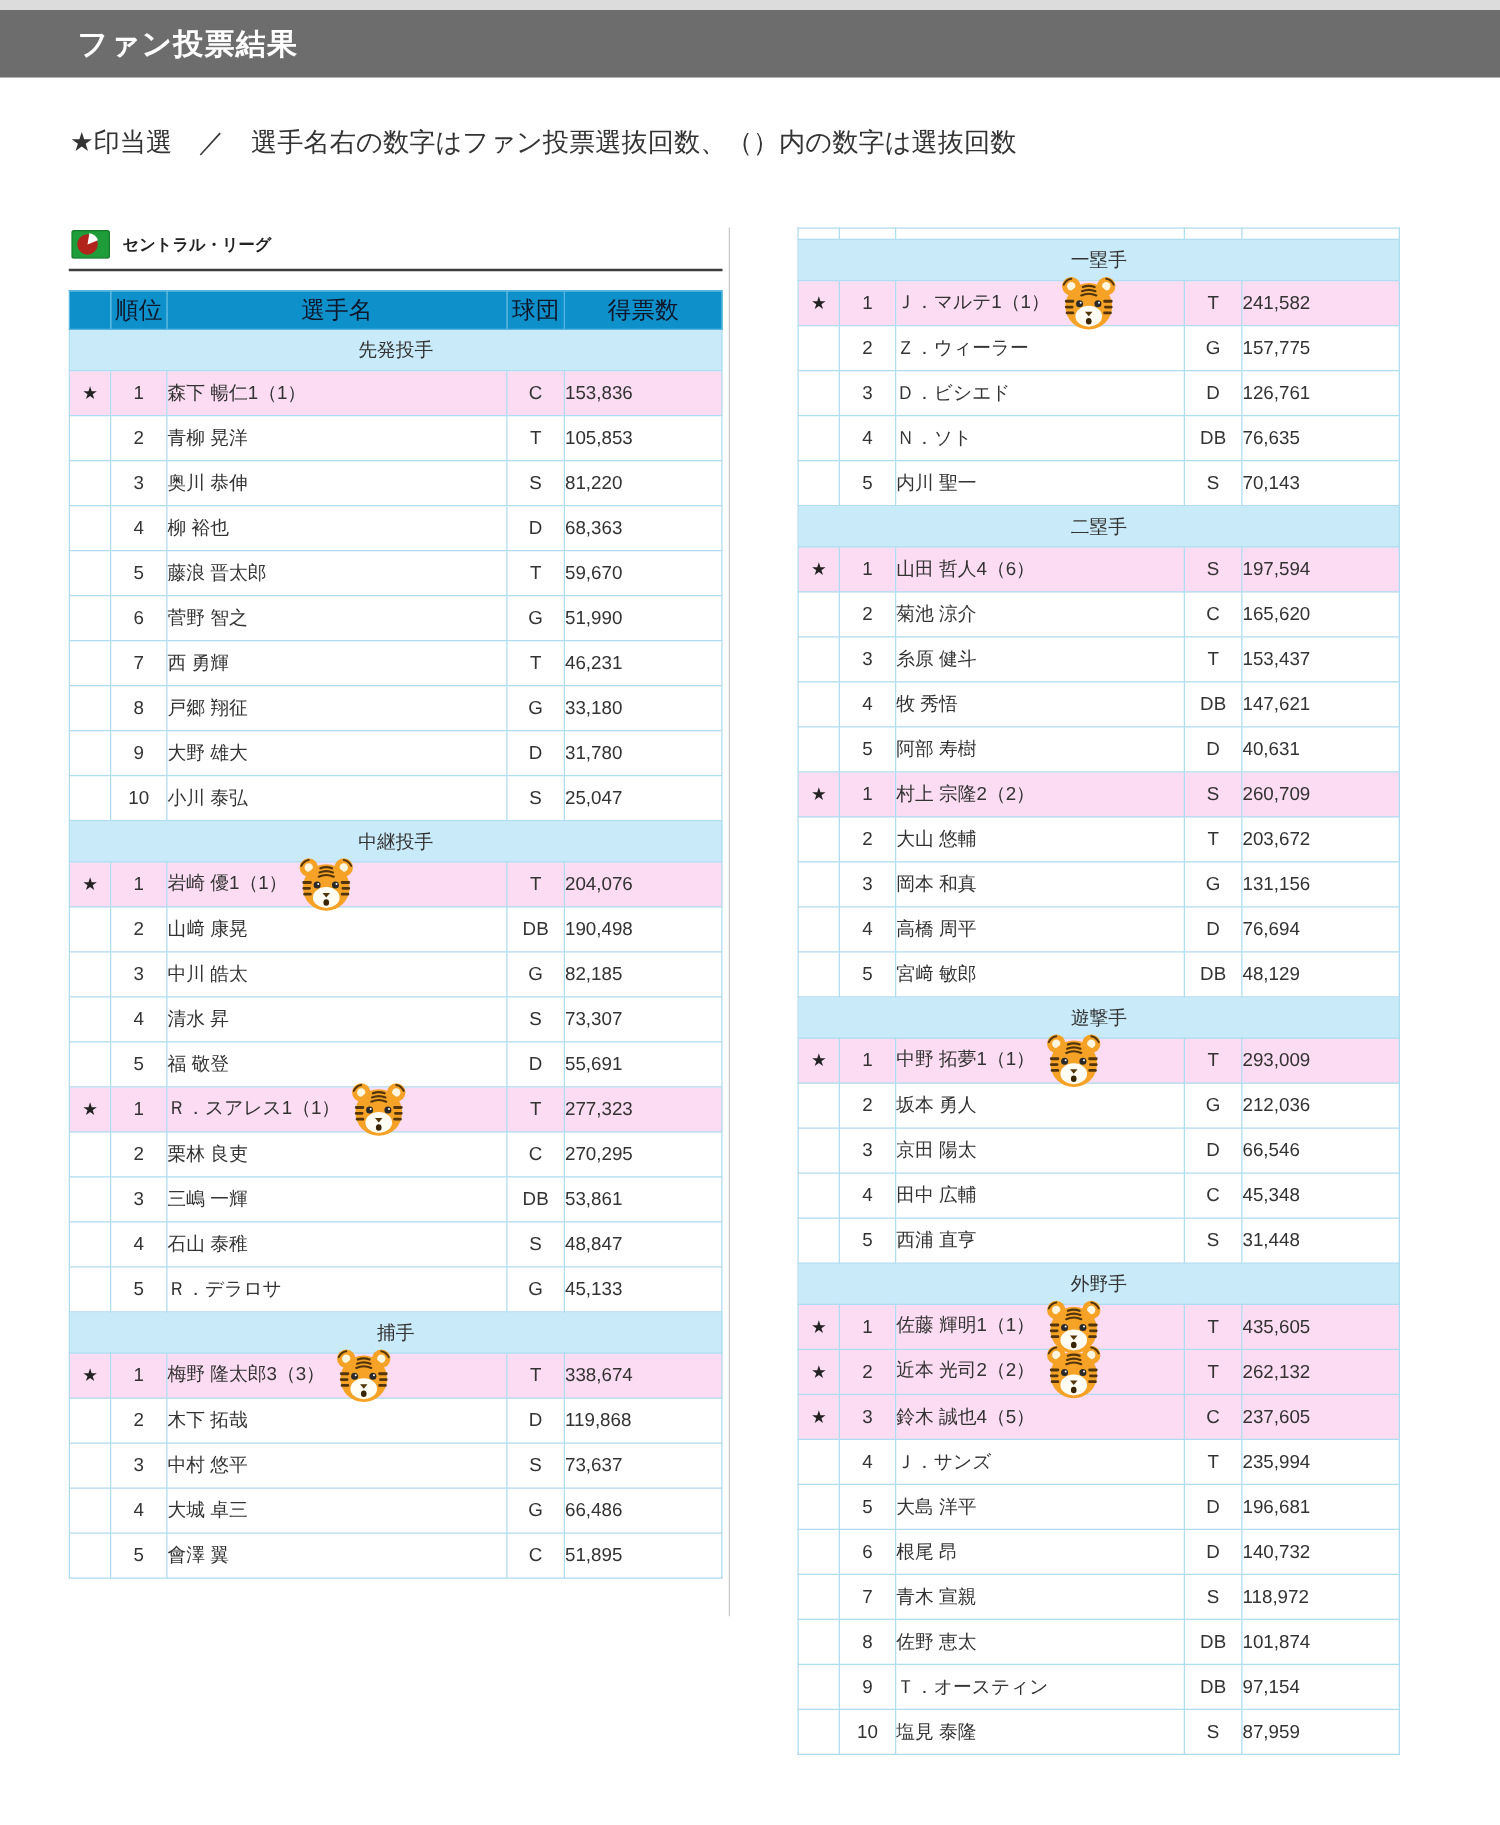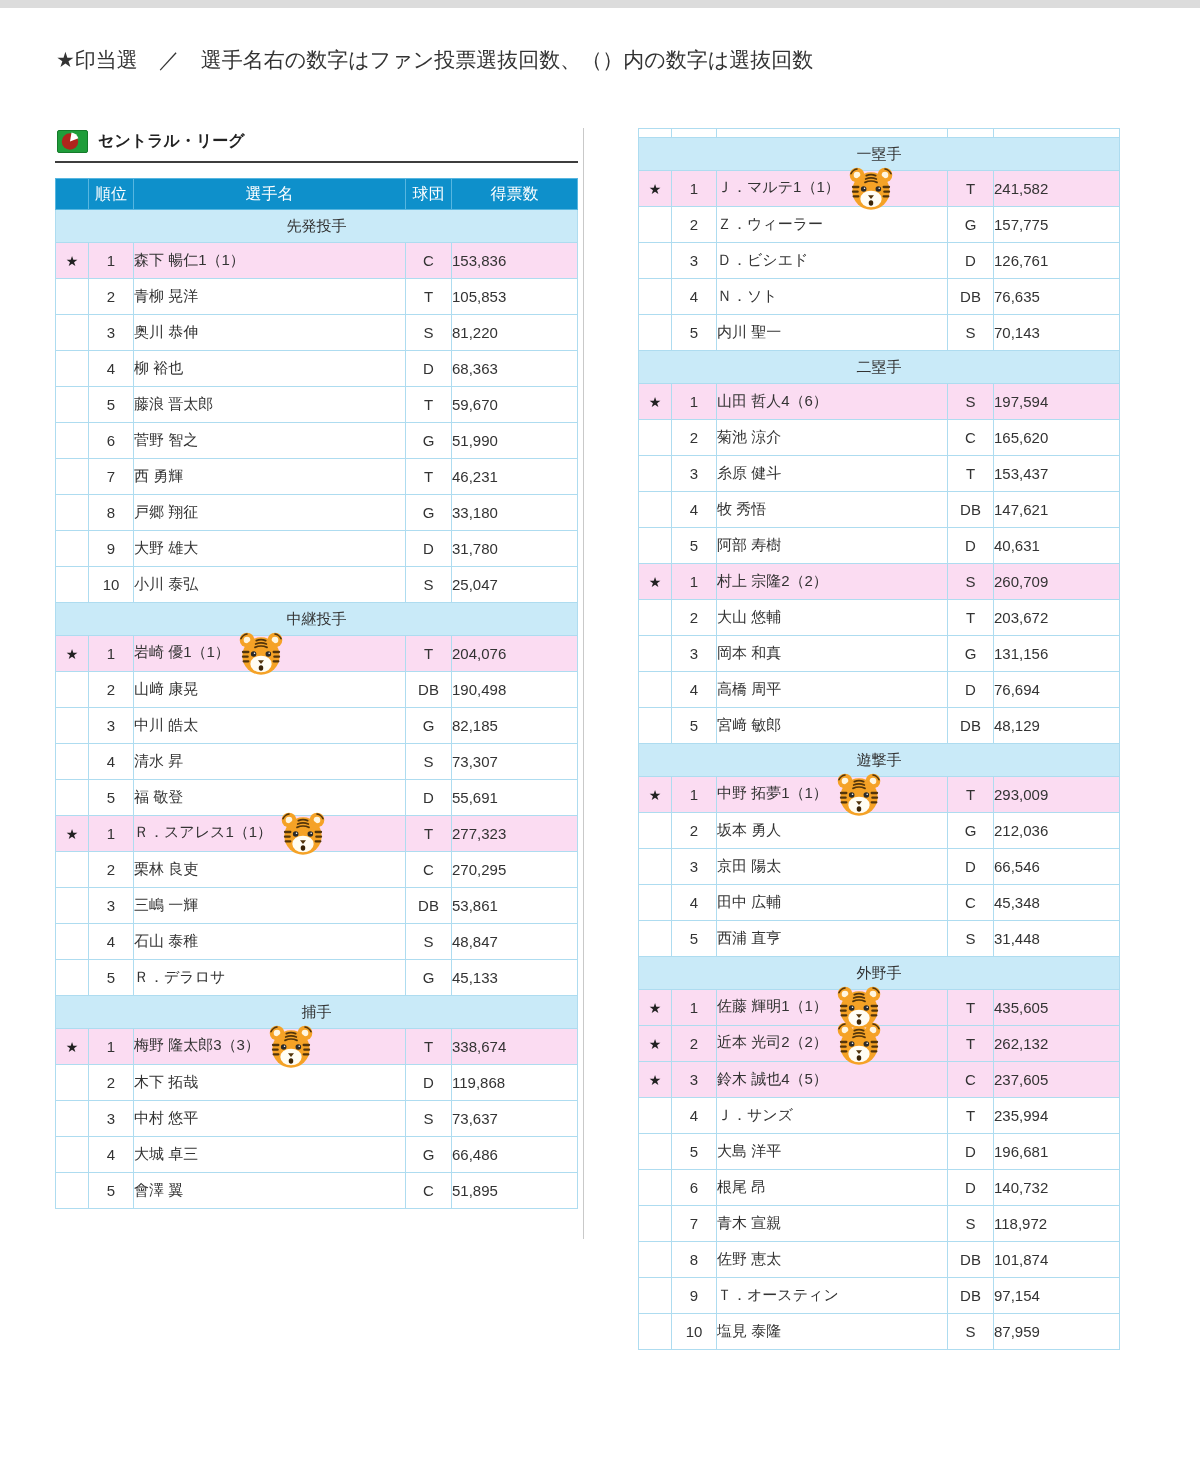--- a/index.html
+++ b/index.html
@@ -6,41 +6,44 @@
   .page{width:1200px;min-height:1460px;background:#fff;position:relative;}
   .top-strip{height:8px;background:#dcdcdc;}
   .title-bar{height:54px;background:#6d6d6d;display:flex;align-items:center;}
   .title-bar h1{margin:0 0 0 62px;font-size:24px;font-weight:bold;color:#ffffff;letter-spacing:1px;}
   .legend{margin:38px 0 0 56px;font-size:21px;color:#333;}
   .content{display:flex;align-items:flex-start;margin-top:54px;padding:0 40px 20px 55px;}
   .col-left{width:528px;border-right:1px solid #c9c9c9;padding-bottom:30px;}
   .col-left-inner{width:523px;}
   .col-right{width:482px;margin-left:54px;}
   .league-header{display:flex;align-items:center;gap:10px;padding:2px 0 8px 2px;border-bottom:2px solid #3d3d3d;}
-  .league-header .league-name{font-size:16px;font-weight:bold;color:#222;}
+  .league-header .league-name{font-size:13px;font-weight:bold;color:#222;}
   .vote-table{border-collapse:collapse;width:100%;table-layout:fixed;margin-top:15px;}
   .col-right .vote-table{margin-top:0;}
-  .vote-table th{background:#0e90cb;color:#ffffff;font-weight:normal;font-size:16px;height:30px;border:1px solid #57b6e0;padding:0;text-align:center;}
+  .vote-table th{background:#0e90cb;color:#0f172a;font-weight:normal;font-size:19px;height:30px;border:1px solid #57b6e0;padding:0;text-align:center;}
   .vote-table td{border:1px solid #aedcf0;font-size:15px;color:#333;height:35px;padding:0;background:#fff;overflow:visible;}
   .vote-table tr.section-row td{background:#c9eaf8;text-align:center;height:32px;color:#333;}
   .vote-table tr.winner td{background:#fbdcf2;}
   .vote-table tr.sliver td{height:8px;}
   td.c-star{text-align:center;font-size:14px;color:#222;}
   td.c-rank{text-align:center;}
   td.c-player{text-align:left;white-space:nowrap;}
   td.c-team{text-align:center;}
   td.c-votes{padding-right:12px;}
   .tiger{width:48px;height:48px;display:inline-block;vertical-align:middle;margin:-14px 0 -14px 7px;position:relative;z-index:4;}
   .league-icon{display:inline-block;}
 </style>
 </head>
 <body>
 
 <div class="page">
   <div class="top-strip"></div>
+  <div class="title-bar">
+    <h1>ファン投票結果</h1>
+  </div>
 
   <div class="legend">★印当選　／　選手名右の数字はファン投票選抜回数、（）内の数字は選抜回数</div>
 
   <div class="content">
     <div class="col-left">
       <div class="col-left-inner">
         <div class="league-header">
           <svg class="league-icon" width="31" height="23" viewBox="0 0 31 23" aria-hidden="true">
             <rect x="0.5" y="0.5" width="30" height="22" rx="1.5" fill="#1f9d3a" stroke="#157a2a"></rect>
             <circle cx="13" cy="11.5" r="8.2" fill="#b0241c"></circle>

